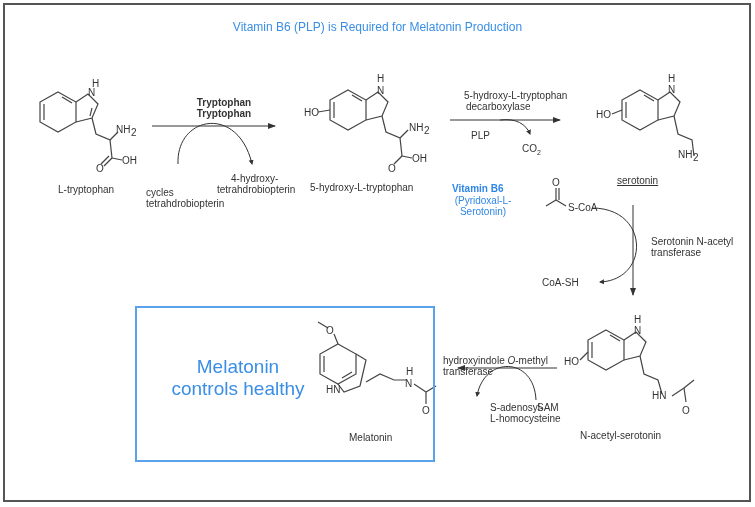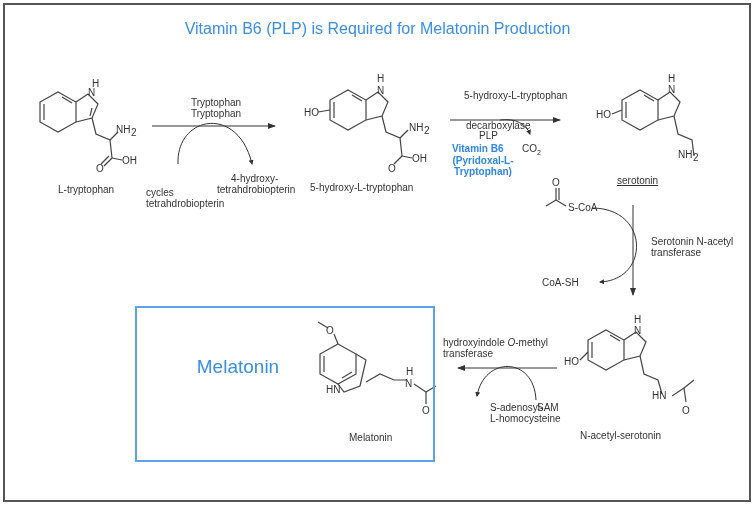--- a/index.html
+++ b/index.html
@@ -1,21 +1,21 @@
 <!DOCTYPE html>
 <html><head>
 <meta charset="utf-8">
 <style>
   html, body { margin: 0; padding: 0; background: #ffffff; }
   body { width: 755px; height: 507px; position: relative; overflow: hidden; font-family: "Liberation Sans", sans-serif; }
   .frame { position: absolute; left: 3px; top: 3px; width: 744px; height: 495px; border: 2px solid #555; background: #fff; }
-  .title { position: absolute; left: 0; top: 20px; width: 755px; text-align: center; color: #3a8ee6; font-size: 16px; }
+  .title { position: absolute; left: 0; top: 20px; width: 755px; text-align: center; color: #3a8ee6; font-size: 12px; }
   .lbl { position: absolute; font-size: 10px; color: #333; line-height: 11px; white-space: nowrap; }
   .c { text-align: center; }
-  .blue { color: #2f86e6; }
+  .blue { color: #2f86e6; margin-top: 40px; }
   .bold { font-weight: bold; }
   .callout { position: absolute; left: 135px; top: 306px; width: 300px; height: 156px; border: 2px solid #5aa2ec; box-sizing: border-box; }
   .callout-text { position: absolute; left: 168px; top: 356px; width: 140px; text-align: center; color: #3a8ee6; font-size: 19px; line-height: 22px; }
   svg.scheme { position: absolute; left: 0; top: 0; }
   svg text { font-family: "Liberation Sans", sans-serif; font-size: 10px; fill: #333; }
   svg .bond { stroke: #444; stroke-width: 1.2; fill: none; }
   svg .arrow { stroke: #333; stroke-width: 1; fill: none; }
 </style>
 </head>
 <body>
@@ -149,57 +149,58 @@
     <path class="arrow" d="M536,400 C534,356 484,356 477,396" marker-end="url(#ahs)"></path>
   </g>
 </svg>
 
 <div class="lbl" style="left:58px;top:184px;">L-tryptophan</div>
 <div class="lbl" style="left:310px;top:182px;">5-hydroxy-L-tryptophan</div>
 <div class="lbl" style="left:617px;top:175px;text-decoration:underline;">serotonin</div>
 <div class="lbl" style="left:580px;top:430px;">N-acetyl-serotonin</div>
 <div class="lbl" style="left:349px;top:432px;">Melatonin</div>
 
-<div class="lbl c" style="left:176px;top:97px;width:80px;">
+<div class="lbl c" style="left:184px;top:97px;width:80px;font-weight:bold;">
   <div>Tryptophan</div>
   <div>Tryptophan</div>
 </div>
 <div class="lbl" style="left:146px;top:187px;">
   <div>cycles</div>
   <div>tetrahdrobiopterin</div>
 </div>
 <div class="lbl" style="left:217px;top:173px;">
   <div style="padding-left:14px;">4-hydroxy-</div>
   <div>tetrahdrobiopterin</div>
 </div>
 
 <div class="lbl" style="left:464px;top:90px;">
   <div>5-hydroxy-L-tryptophan</div>
-  <div style="padding-left:2px;margin-top:19px;">decarboxylase</div>
-</div>
-<div class="lbl" style="left:471px;top:130px;margin-left:8px;">PLP</div>
+  <div style="padding-left:2px;">decarboxylase</div>
+</div>
+<div class="lbl" style="left:471px;top:130px;">PLP</div>
 <div class="lbl blue bold" style="left:452px;top:143px;">Vitamin B6</div>
-<div class="lbl blue c" style="left:450px;top:155px;width:66px;font-weight:bold;">
+<div class="lbl blue c" style="left:450px;top:155px;width:66px;">
   <div>(Pyridoxal-L-</div>
-  <div>Tryptophan)</div>
+  <div>Serotonin)</div>
 </div>
 <div class="lbl" style="left:522px;top:143px;"><span>CO</span><sub style="font-size:7px;">2</sub></div>
 
 <div class="lbl" style="left:651px;top:236px;">
   <div>Serotonin N-acetyl</div>
   <div>transferase</div>
 </div>
 <div class="lbl" style="left:542px;top:277px;">CoA-SH</div>
 
-<div class="lbl" style="left:443px;top:337px;">
+<div class="lbl" style="left:443px;top:355px;">
   <div><span>hydroxyindole </span><i>O</i><span>-methyl</span></div>
   <div>transferase</div>
 </div>
 <div class="lbl" style="left:537px;top:402px;">SAM</div>
 <div class="lbl" style="left:443px;top:402px;margin-left:47px;">
   <div>S-adenosyl-</div>
   <div>L-homocysteine</div>
 </div>
 
 <div class="callout"></div>
 <div class="callout-text">
   <div>Melatonin</div>
+  <div>controls healthy</div>
 </div>
 
 </body></html>

